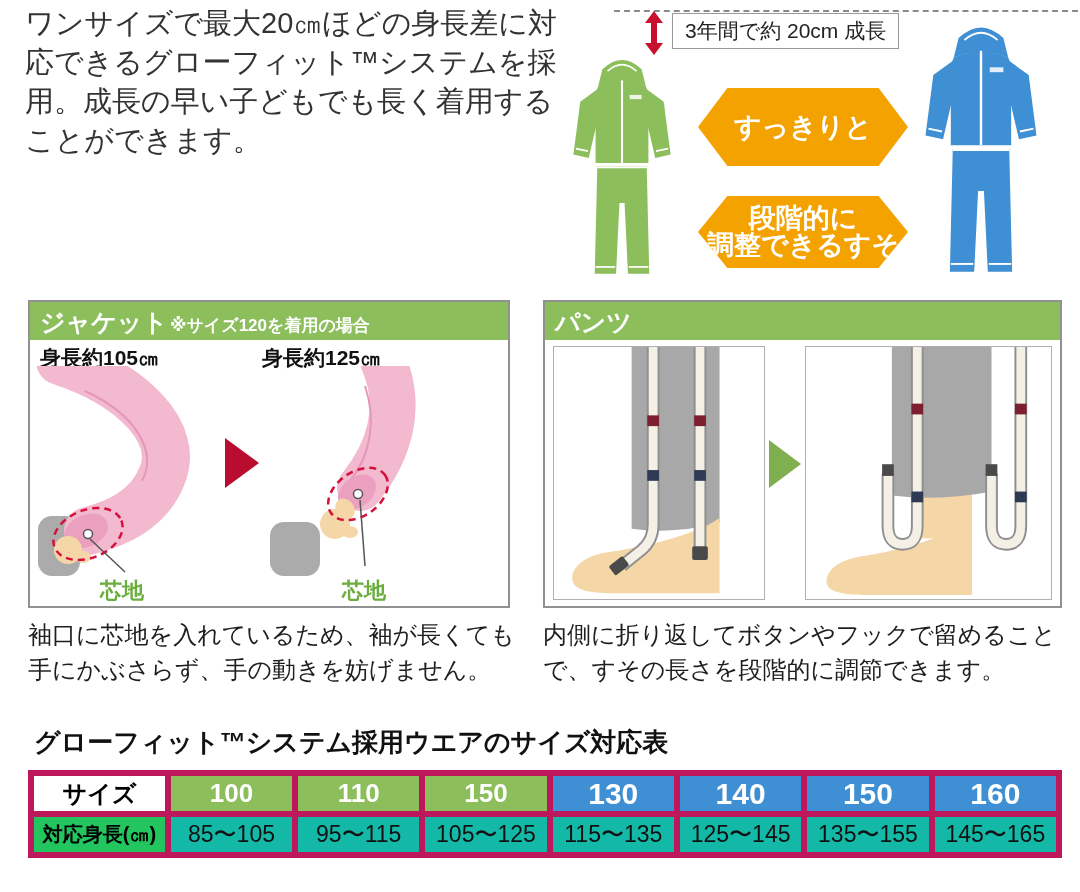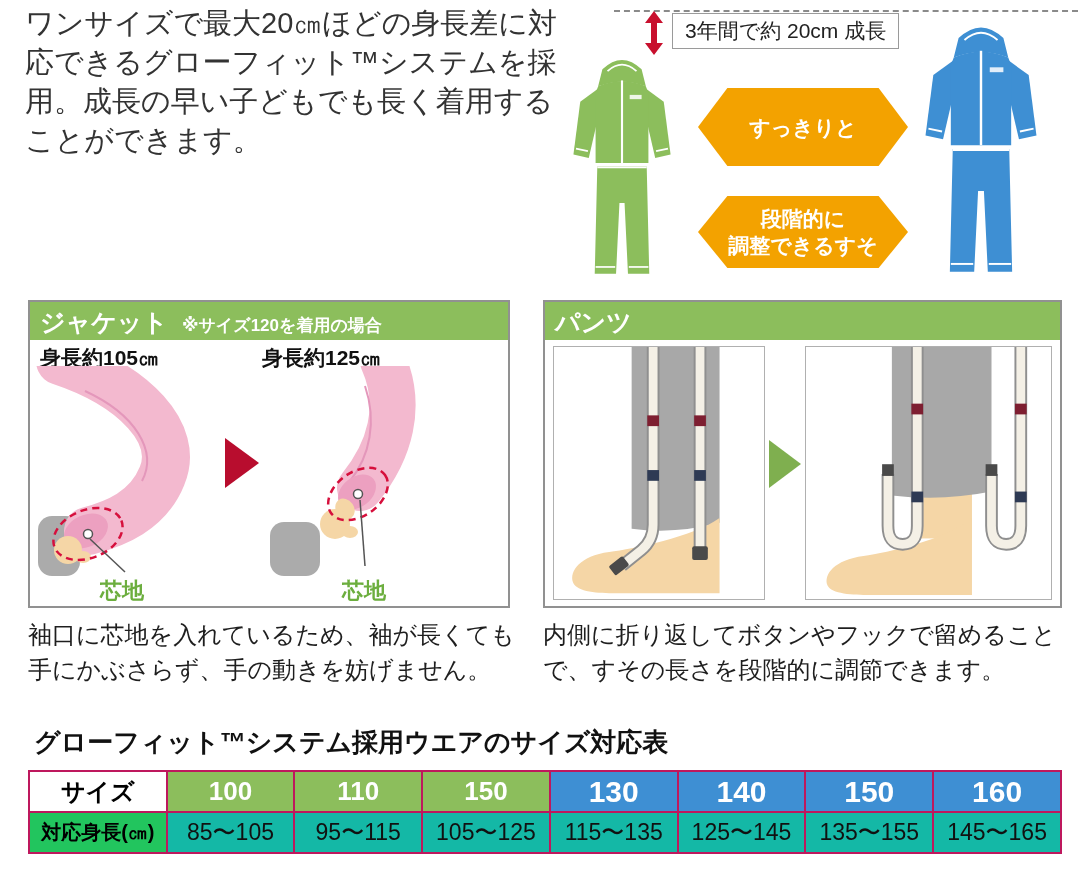--- a/index.html
+++ b/index.html
@@ -13,31 +13,31 @@
   .growth { position:absolute; left:552px; top:0; width:528px; height:292px; }
   .dash { position:absolute; top:10px; left:62px; right:2px; border-top:2px dashed #8a8a8a; }
   .red-arrow { position:absolute; left:92px; top:11px; width:20px; height:44px; }
   .growth-label { position:absolute; left:120px; top:13px; background:#fff; border:1px solid #9a9a9a;
                   padding:3px 12px; font-size:21px; color:#222; white-space:nowrap; }
   .suit { position:absolute; }
   .suit-green { left:6px; top:54px; width:128px; height:230px; color:#8CBE5C; }
   .suit-blue  { left:356px; top:20px; width:146px; height:264px; color:#3E8FD3; }
   .oarrow { position:absolute; background:#F3A200; color:#fff; font-weight:bold; text-align:center;
             display:flex; flex-direction:column; align-items:center; justify-content:center;
-            font-size:21px; line-height:27px;
+            font-size:27px; line-height:27px;
             clip-path:polygon(0 50%,14% 0,86% 0,100% 50%,86% 100%,14% 100%); }
   .oarrow1 { left:146px; top:88px;  width:210px; height:78px; }
   .oarrow2 { left:146px; top:196px; width:210px; height:72px; }
 
   
   .panel { position:absolute; border:2px solid #919191; background:#fff; }
   .panel-jacket { left:28px;  top:300px; width:482px; height:308px; }
   .panel-pants  { left:543px; top:300px; width:519px; height:308px; }
   .panel-header { height:38px; background:#8CBE5C; color:#fff; display:flex; align-items:baseline;
-                  gap:14px; padding:4px 10px 0 10px; }
+                  gap:2px; padding:4px 10px 0 10px; }
   .panel-title { font-weight:bold; font-size:25px; }
   .panel-sub   { font-weight:bold; font-size:17px; }
   .panel-body { position:relative; height:266px; background:#fff; }
 
   .hlabel { position:absolute; top:4px; font-weight:bold; font-size:21px; color:#111; }
   .hlabel-left { left:10px; } .hlabel-right { left:232px; }
   .arm-svg { position:absolute; top:26px; width:225px; height:210px; }
   .arm-a { left:0; } .arm-b { left:235px; }
   .tri { position:absolute; width:0; height:0; }
   .tri-red { left:195px; top:98px; border-top:25px solid transparent; border-bottom:25px solid transparent;
@@ -52,21 +52,21 @@
   .tri-green { left:224px; top:100px; border-top:24px solid transparent; border-bottom:24px solid transparent;
                border-left:32px solid #7FAF4F; }
 
   .caption { position:absolute; top:617px; margin:0; font-size:24px; line-height:35px; color:#1e1e1e; }
   .caption-left  { left:28px;  width:498px; }
   .caption-right { left:543px; width:528px; }
 
   .table-title { position:absolute; left:34px; top:725px; margin:0; font-size:26px; font-weight:bold; color:#111; }
   table.size { position:absolute; left:28px; top:770px; width:1034px; border-collapse:collapse;
                border:2px solid #3a3a3a; }
-  table.size th, table.size td { border:2px solid #be185d; height:41px; text-align:center; padding:0; }
+  table.size th, table.size td { border:6px solid #be185d; height:41px; text-align:center; padding:0; }
   .cell-corner { background:#fff; color:#000; font-weight:bold; font-size:24px; }
   .cell-green { background:#8CBE5C; color:#fff; font-weight:bold; font-size:26px; }
   .cell-blue  { background:#3E8FD3; color:#fff; font-weight:bold; font-size:30px; }
   .cell-rowlabel { background:#22c55e; color:#000; font-weight:bold; font-size:20px; }
   .cell-height { background:#14b8a6; color:#111; font-size:23px; font-weight:500; }
 </style>
 </head>
 <body>
 
 <div id="page">

